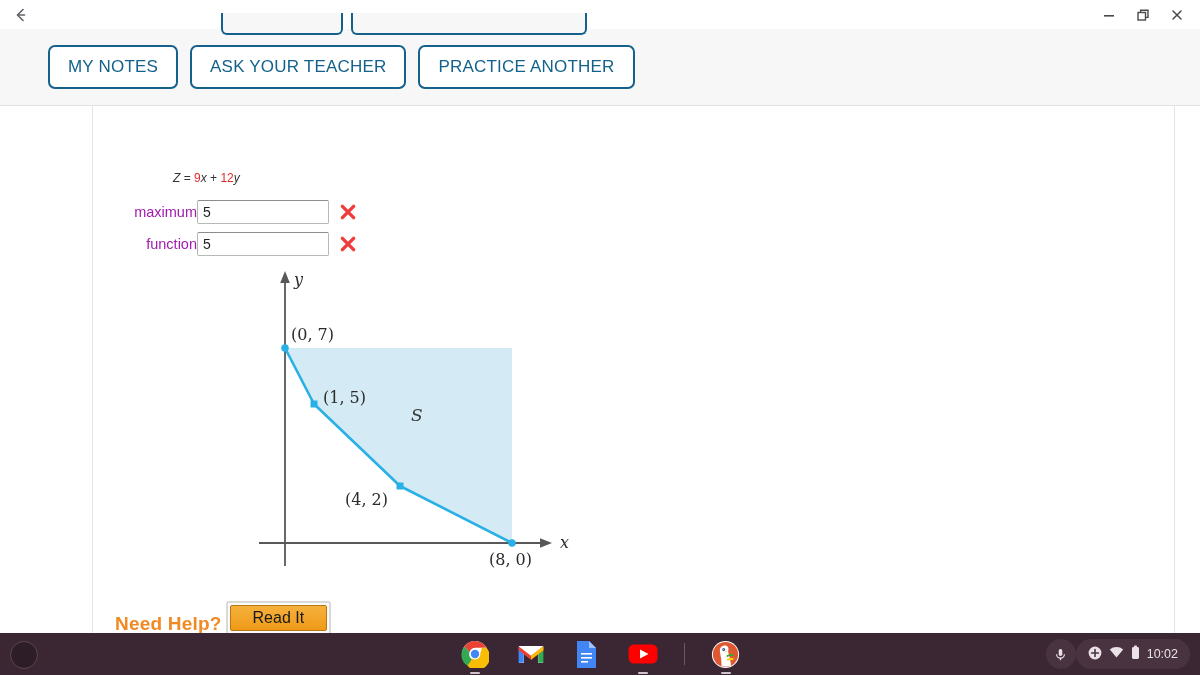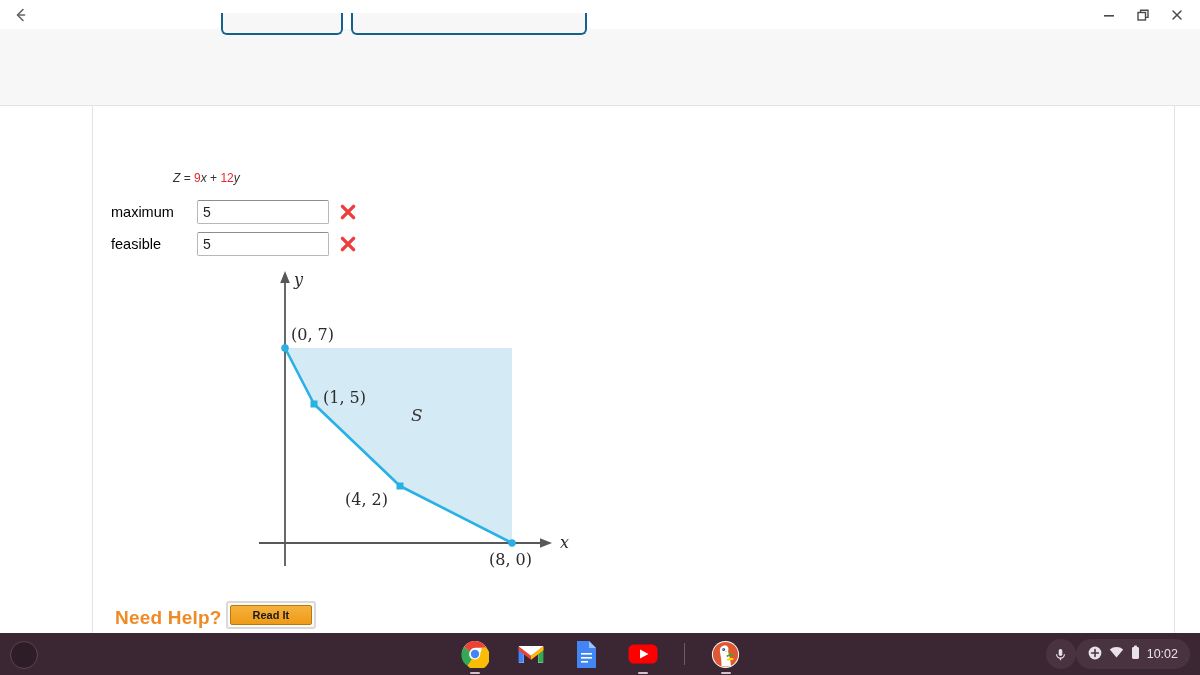--- a/index.html
+++ b/index.html
@@ -71,21 +71,21 @@
   .zline{
     position:absolute;left:80px;top:65px;
     font-size:12px;color:#333333;
   }
   .zline .v{font-style:italic;}
   .red{color:#e8282b;}
 
   .answers{position:absolute;left:18px;top:92px;}
   .arow{display:flex;align-items:center;height:28px;margin-bottom:4px;}
   .alabel{
-    width:86px;font-size:14.5px;color:#000000;text-align:left;
+    width:86px;font-size:14.5px;color:#a21caf;text-align:right;
   }
   .ainput{
     width:132px;height:24px;box-sizing:border-box;
     border:1px solid #b8b8b8;border-top-color:#8d8d8d;border-radius:2px;
     background:#ffffff;font-size:14px;color:#222;padding:1px 5px;
     font-family:"Liberation Sans", sans-serif;
     outline:none;
   }
   .xmark{
     margin-left:10px;width:18px;height:18px;display:inline-block;
@@ -100,21 +100,21 @@
   .needhelp{position:absolute;left:22px;top:495px;display:flex;align-items:flex-end;gap:4px;}
   .nh-label{
     color:#f08a24;font-size:19px;font-weight:bold;letter-spacing:.2px;
   }
   .readit{
     border:2px solid #d9d9d9;border-radius:3px;padding:2px;background:#fbfbfb;
   }
   .readit-inner{
     background:linear-gradient(#f5b13d,#ef9a17);
     border:1px solid #b8770f;border-radius:2px;
-    color:#1a1a1a;font-size:11px;font-weight:bold;
+    color:#1a1a1a;font-size:16px;font-weight:normal;
     padding:3px 22px;cursor:pointer;font-family:"Liberation Sans", sans-serif;
   }
 
   
   .shelf{
     position:absolute;left:0;top:633px;width:1200px;height:42px;
     background:#3b2733;
   }
   .launcher{
     position:absolute;left:10px;top:8px;width:26px;height:26px;border-radius:50%;
@@ -174,40 +174,45 @@
       </div>
     </div>
   </div>
 
   <div class="page">
 
     <div class="toolbar-strip">
       <div class="clipped-btns">
         <div class="clip-btn a"></div>
         <div class="clip-btn b"></div>
+      </div>
+      <div class="btn-row">
+        <button class="ln-btn">MY NOTES</button>
+        <button class="ln-btn">ASK YOUR TEACHER</button>
+        <button class="ln-btn">PRACTICE ANOTHER</button>
       </div>
     </div>
 
     <div class="card">
 
 
       <div class="zline"><span class="v">Z</span>&nbsp;<span>=</span>&nbsp;<span class="red">9</span><span class="v">x</span>&nbsp;<span>+</span>&nbsp;<span class="red">12</span><span class="v">y</span></div>
 
       <div class="answers">
         <div class="arow">
           <div class="alabel">maximum</div>
           <input class="ainput" type="text" value="5" style="">
           <span class="xmark">
             <svg width="18" height="18" viewBox="0 0 18 18">
               <path d="M3.4 3.4 L14.6 14.6 M14.6 3.4 L3.4 14.6" stroke="#ef3b3b" stroke-width="3.4" stroke-linecap="round"></path>
             </svg>
           </span>
         </div>
         <div class="arow">
-          <div class="alabel">feasible</div>
+          <div class="alabel">function</div>
           <input class="ainput" type="text" value="5" style="">
           <span class="xmark">
             <svg width="18" height="18" viewBox="0 0 18 18">
               <path d="M3.4 3.4 L14.6 14.6 M14.6 3.4 L3.4 14.6" stroke="#ef3b3b" stroke-width="3.4" stroke-linecap="round"></path>
             </svg>
           </span>
         </div>
       </div>
 
       <div class="graph">

